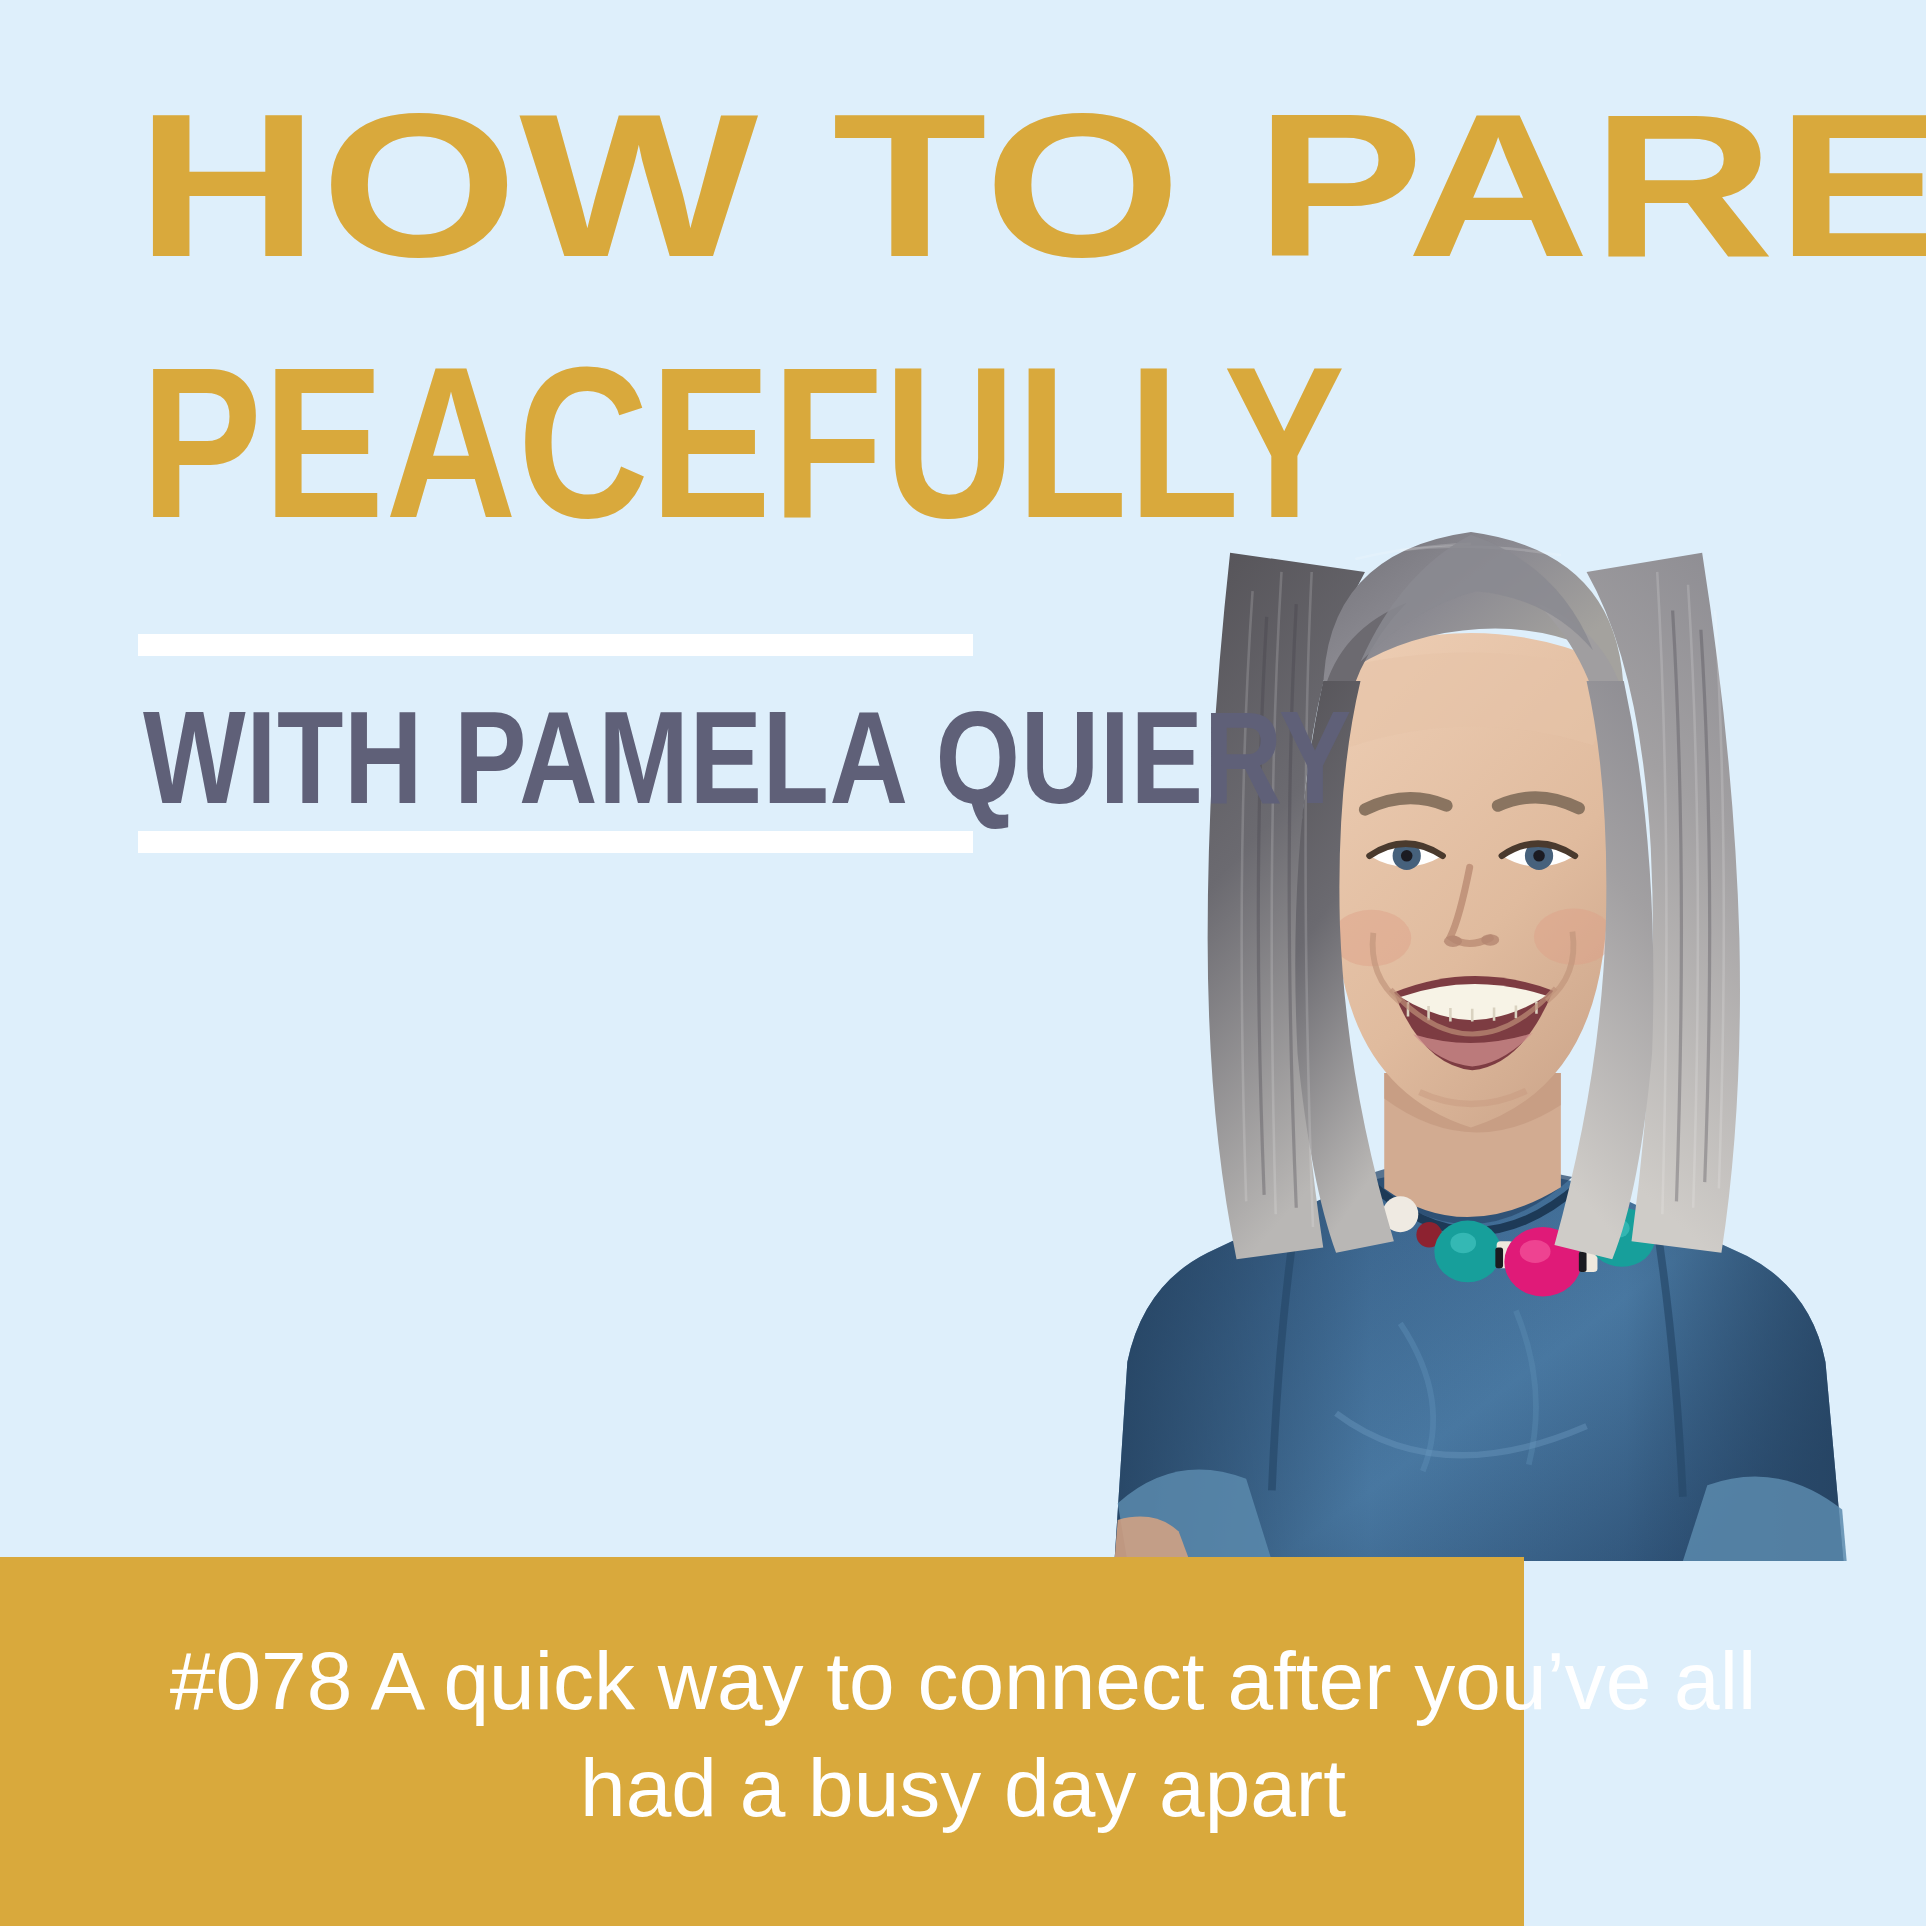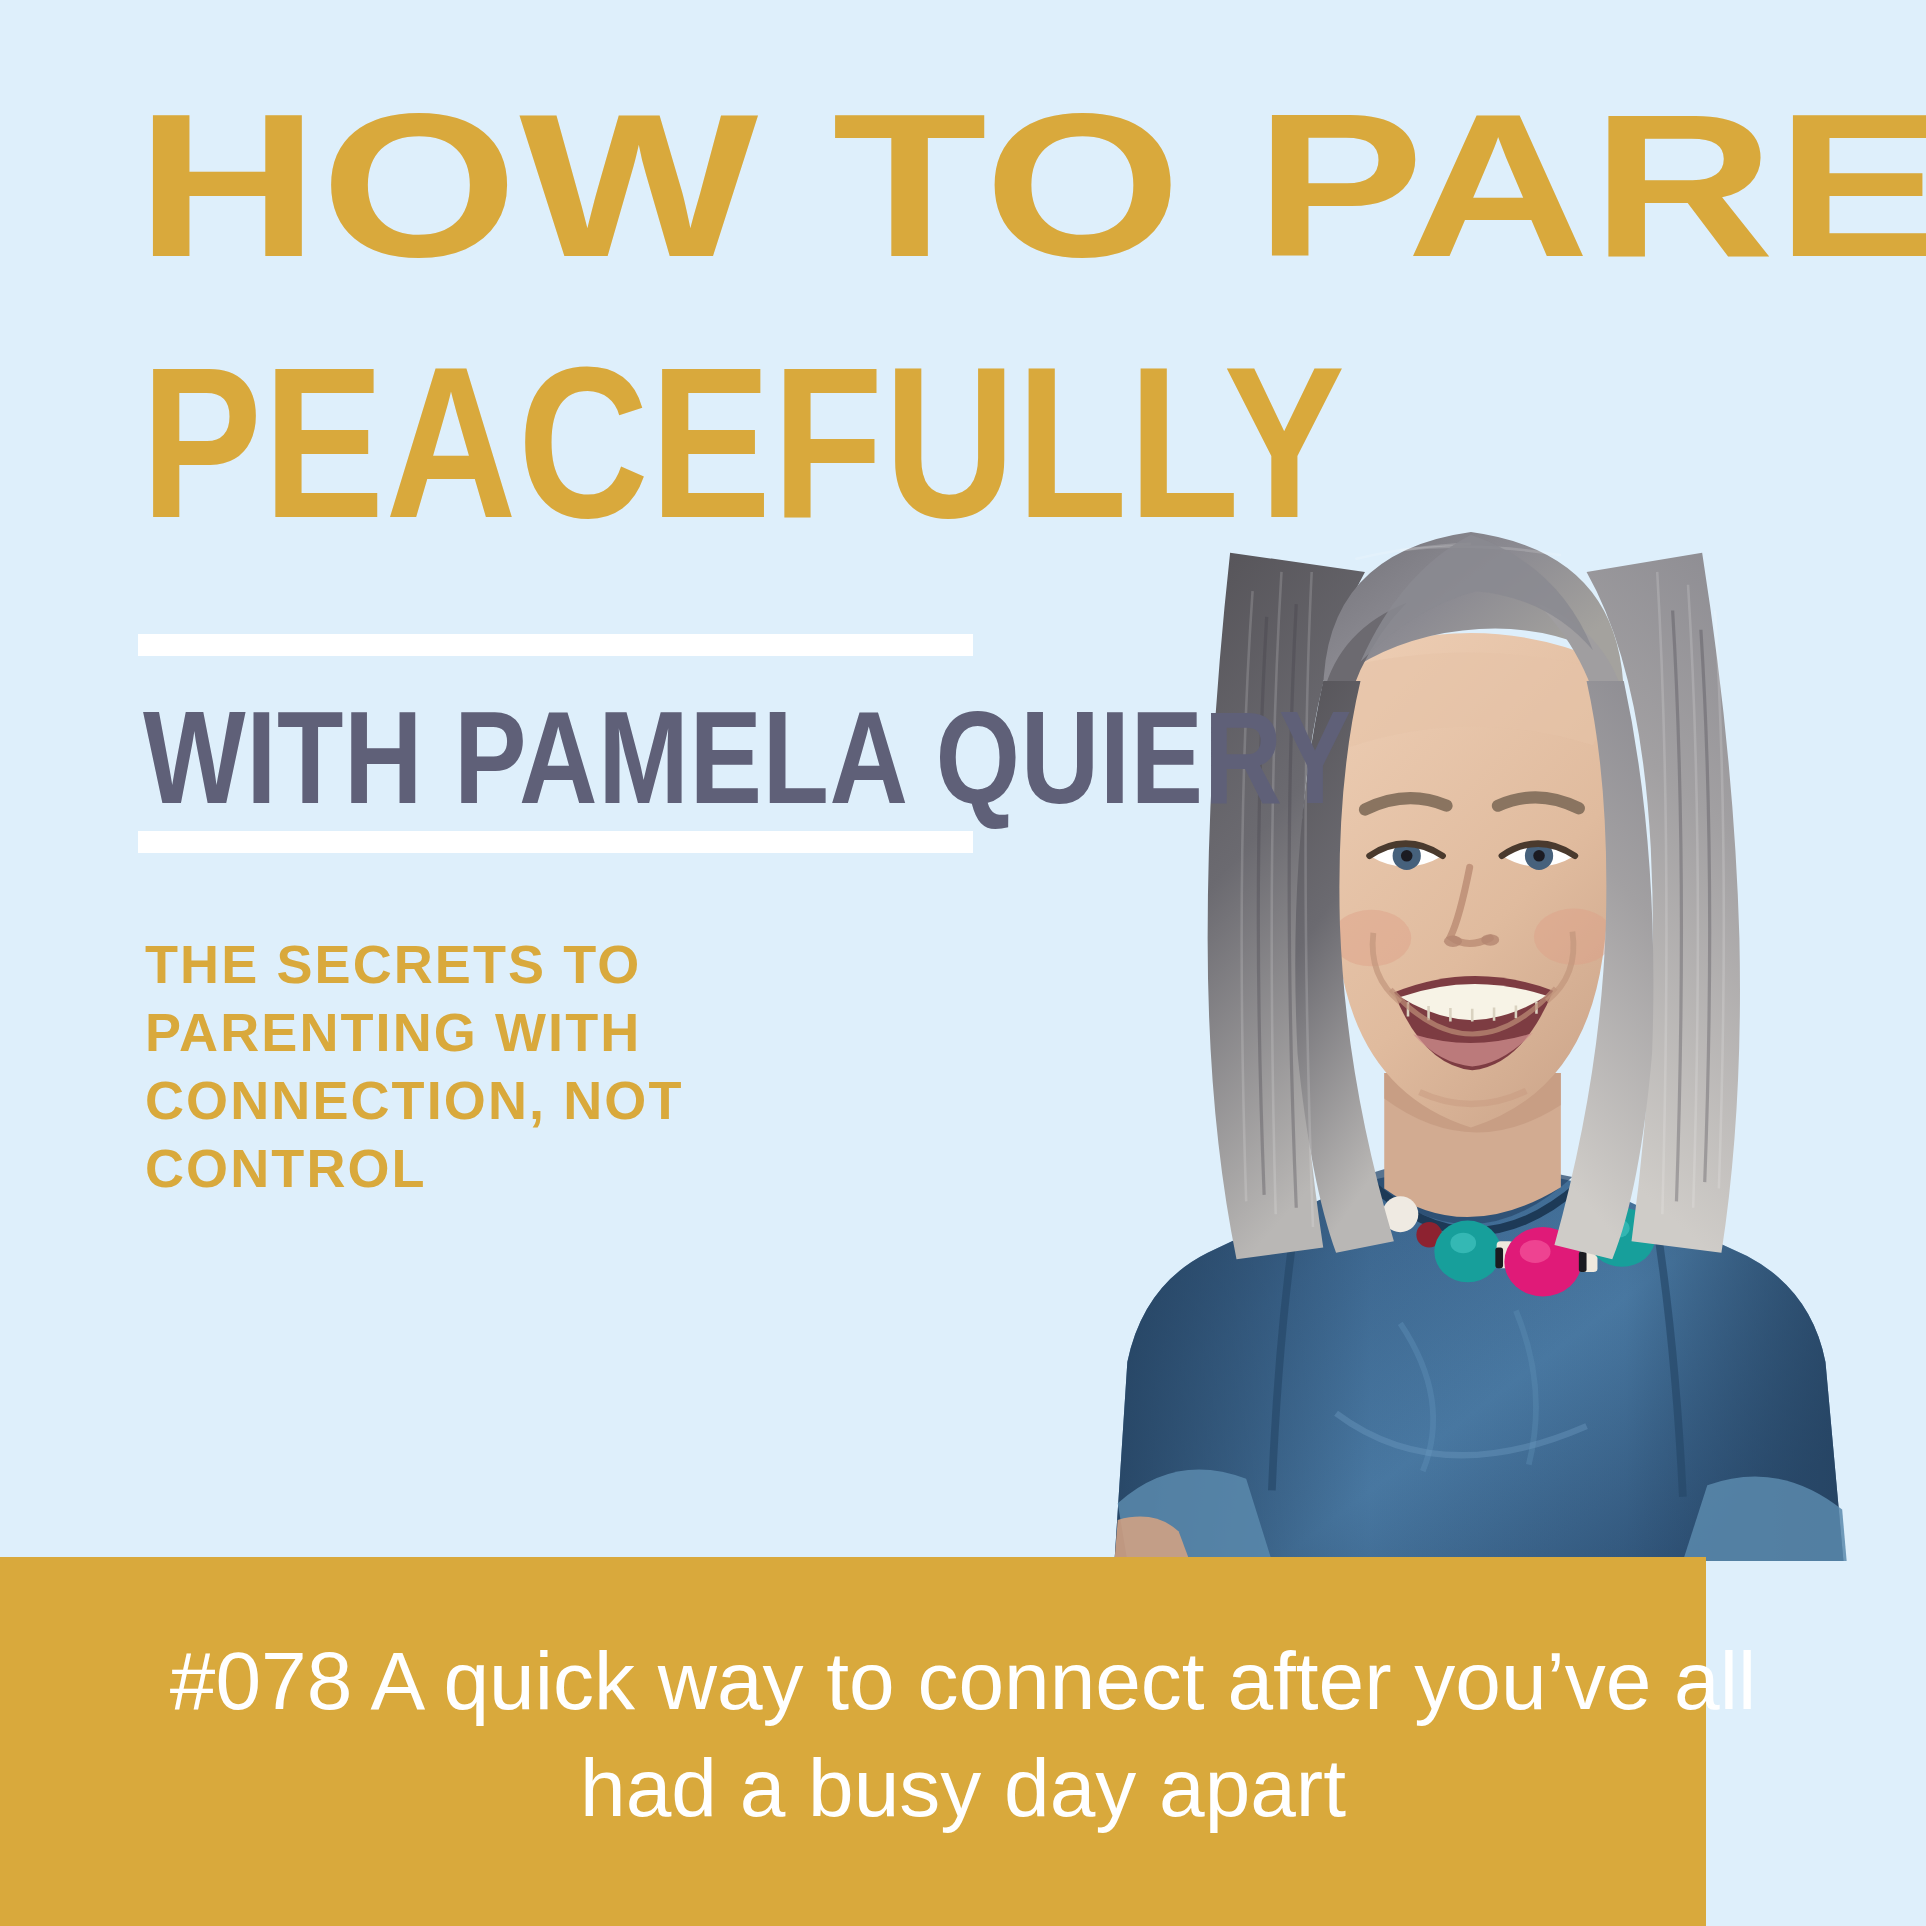--- a/index.html
+++ b/index.html
@@ -87,21 +87,21 @@
     letter-spacing: 2.1px;
     text-transform: uppercase;
   }
   #tagline .tl-row { display: block; white-space: nowrap; }
 
   
   #episode-banner {
     position: absolute;
     left: 0;
     top: 1557px;
-    width: 1706px;
+    width: 1524px;
     height: 369px;
     background: #d9a93c;
     text-decoration: underline;
   }
   #episode-title {
     position: absolute;
     left: 0;
     top: 71px;
     width: 1926px;
     padding: 0 116px;
@@ -282,25 +282,19 @@
   <div class="title-line" id="title-line-1">HOW TO PARENT</div>
 
   <div class="title-line" id="title-line-2">PEACEFULLY</div>
 
   <div class="rule" id="rule-top"></div>
 
   <div id="host-line">WITH PAMELA QUIERY</div>
 
   <div class="rule" id="rule-bottom"></div>
 
-  <div id="tagline">
-    <span class="tl-row">THE SECRETS TO</span>
-    <span class="tl-row">PARENTING WITH</span>
-    <span class="tl-row">CONNECTION, NOT</span>
-    <span class="tl-row">CONTROL</span>
-  </div>
 
   <div id="episode-banner">
     <div id="episode-title">#078 A quick way to connect after you’ve all had a busy day apart</div>
   </div>
 
 </div>
 
 
 </body></html>

